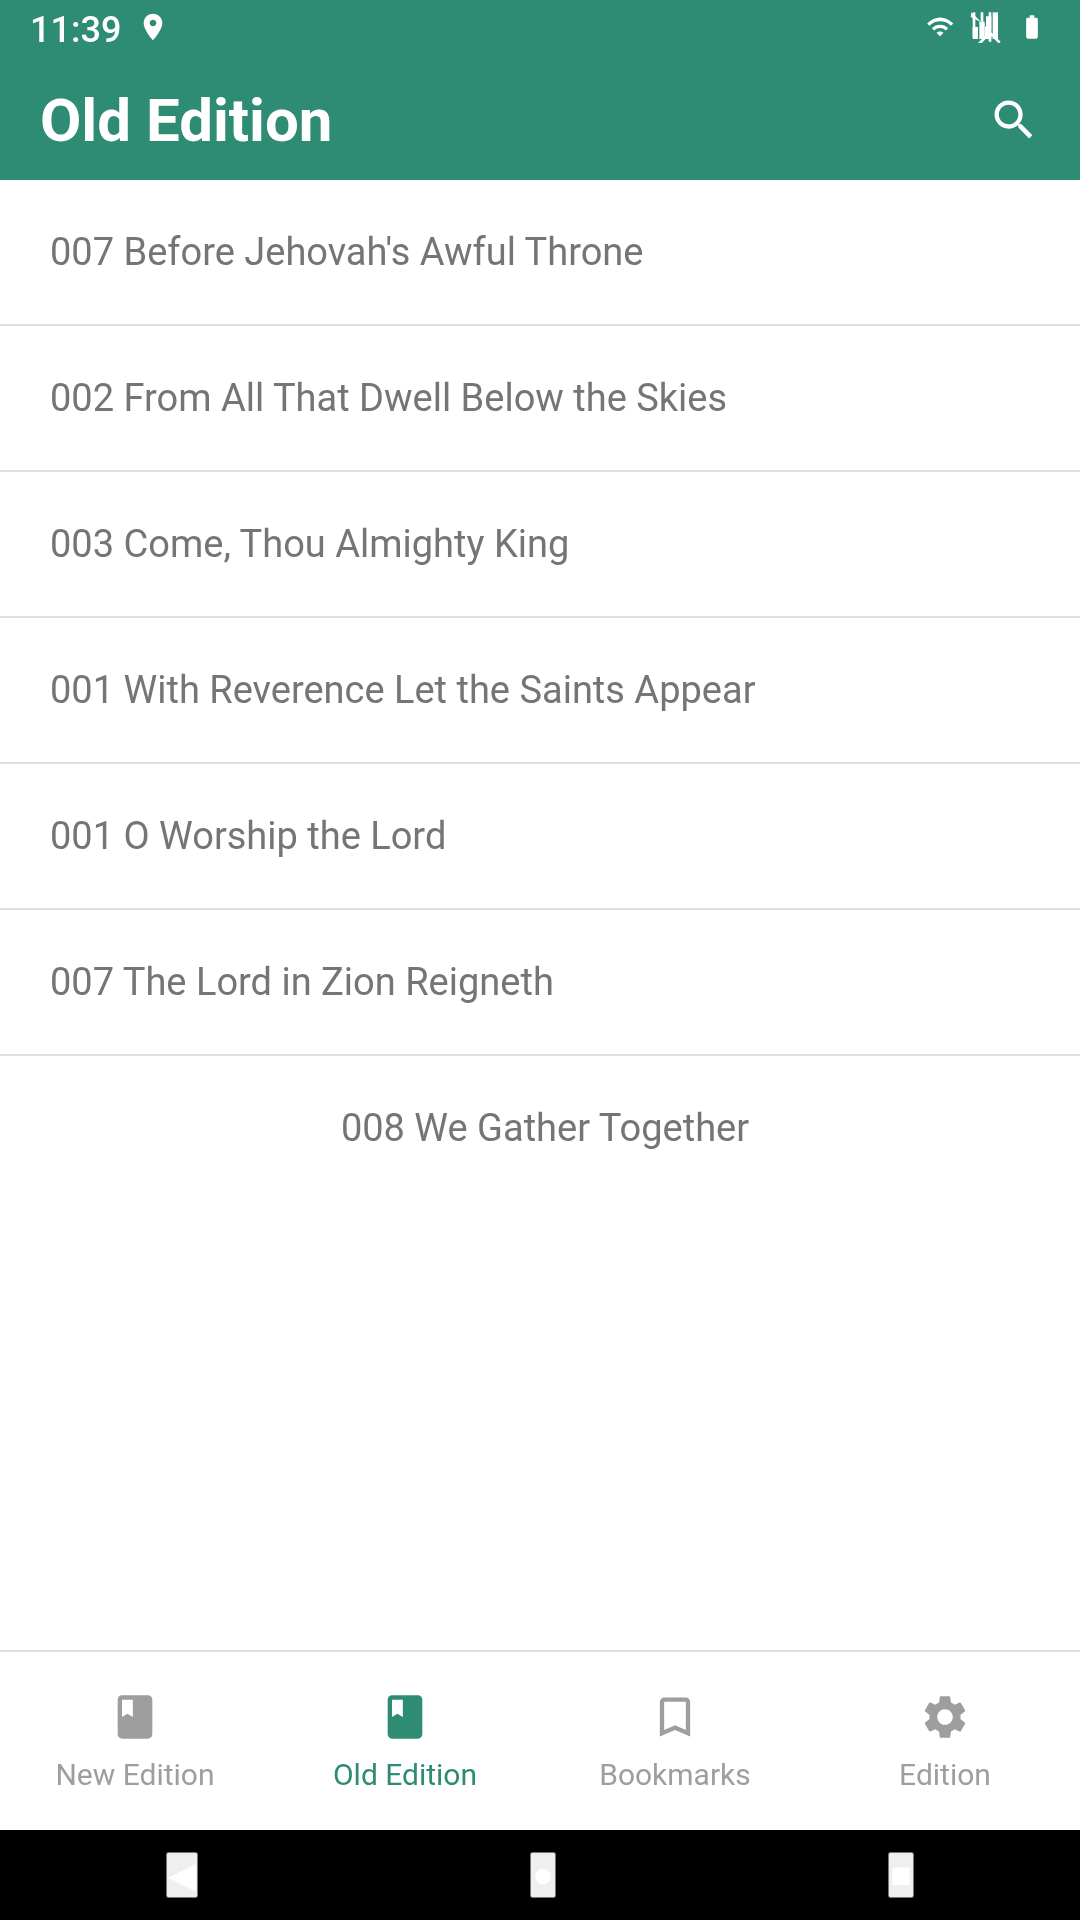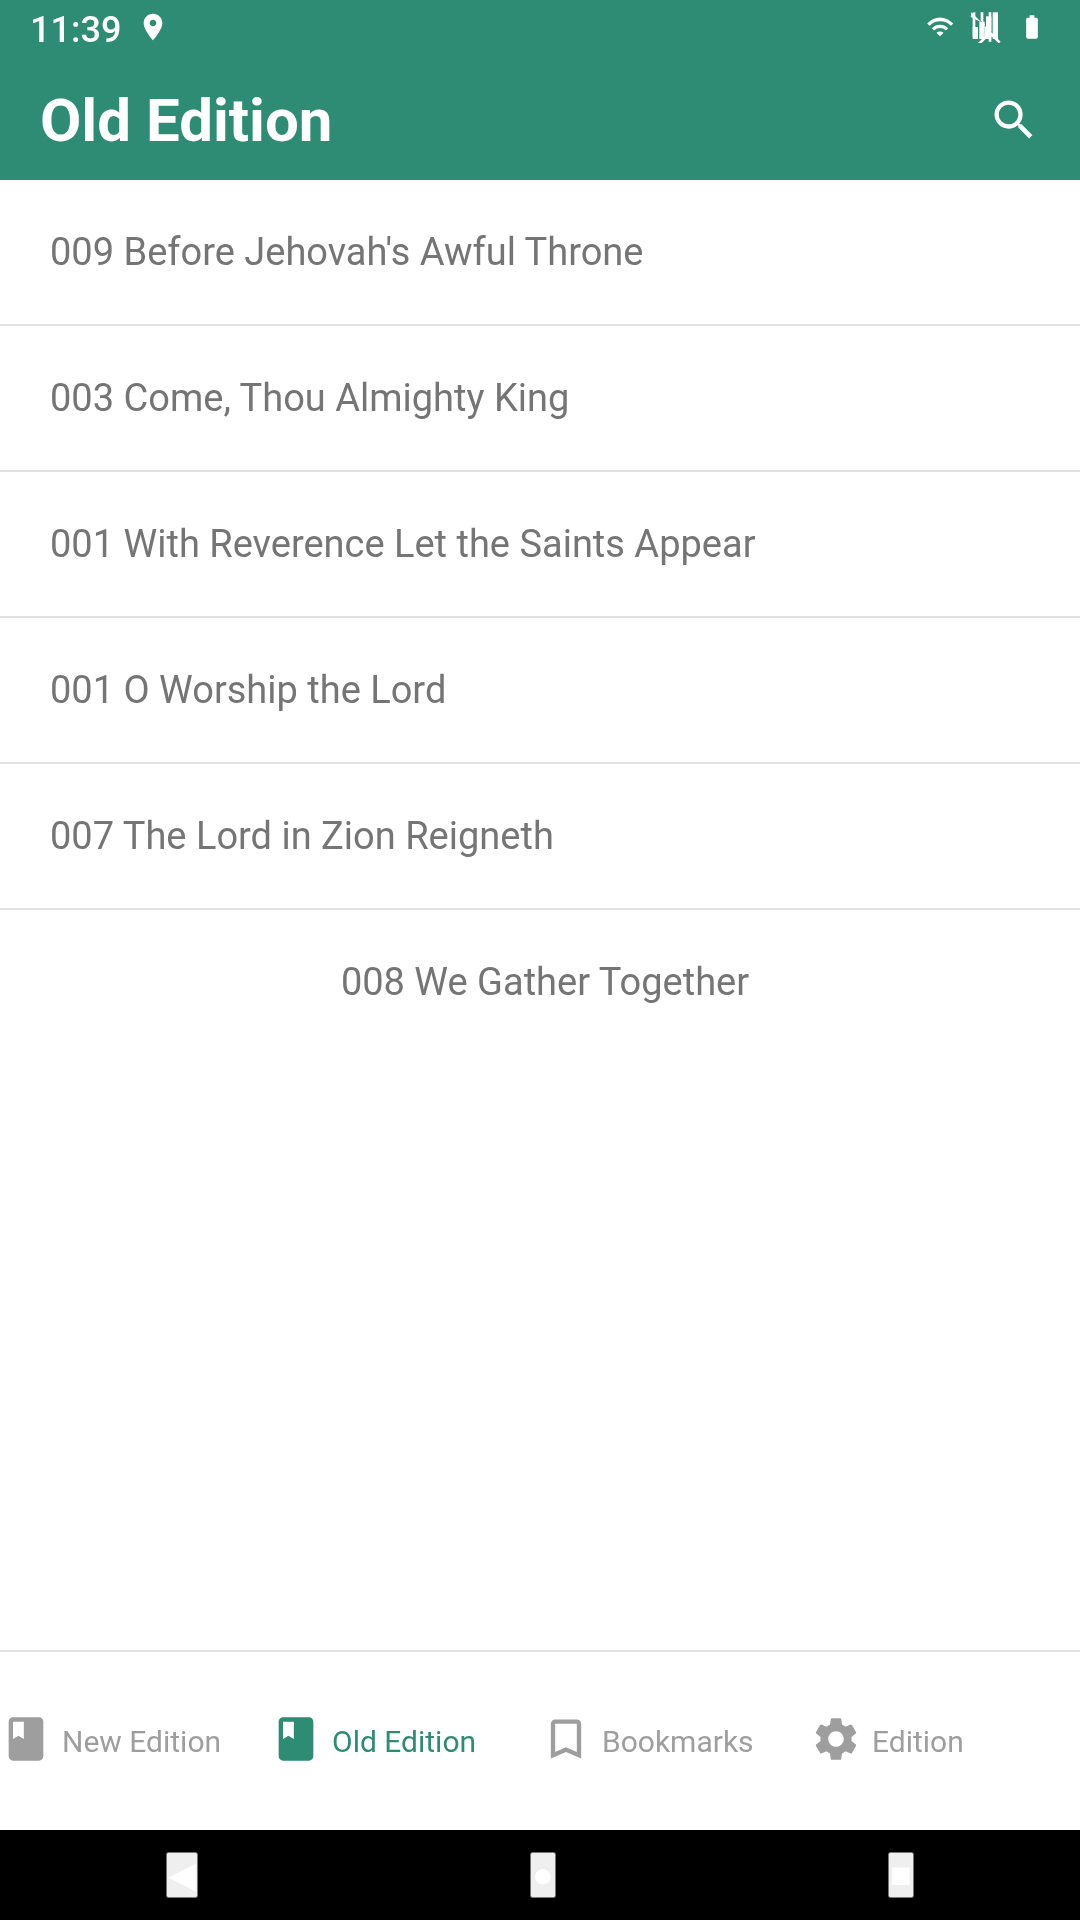--- a/index.html
+++ b/index.html
@@ -116,20 +116,21 @@
       height: 180px;
       display: flex;
       align-items: center;
       justify-content: space-around;
       border-top: 2px solid #e0e0e0;
       flex-shrink: 0;
     }
 
     .nav-item {
       display: flex;
+      flex-direction: column;
       align-items: center;
       gap: 10px;
       cursor: pointer;
       flex: 1;
     }
 
     .nav-label {
       font-size: 30px;
       color: #9e9e9e;
     }
@@ -197,21 +198,22 @@
   <h1 class="header-title">Old Edition</h1>
   <button class="search-icon-btn">
     <svg width="52" height="52" viewBox="0 0 24 24" fill="white">
       <path d="M15.5 14h-.79l-.28-.27C15.41 12.59 16 11.11 16 9.5 16 5.91 13.09 3 9.5 3S3 5.91 3 9.5 5.91 16 9.5 16c1.61 0 3.09-.59 4.23-1.57l.27.28v.79l5 4.99L20.49 19l-4.99-5zm-6 0C7.01 14 5 11.99 5 9.5S7.01 5 9.5 5 14 7.01 14 9.5 11.99 14 9.5 14z"></path>
     </svg>
   </button>
 </div>
 
 <div class="hymn-list">
 
-<div class="hymn-item"><span class="hymn-title">009 Before Jehovah's Awful Throne</span></div>
+<div class="hymn-item"><span class="hymn-title">007 Before Jehovah's Awful Throne</span></div>
+    <div class="hymn-item"><span class="hymn-title">002 From All That Dwell Below the Skies</span></div>
     <div class="hymn-item"><span class="hymn-title">003 Come, Thou Almighty King</span></div>
     <div class="hymn-item"><span class="hymn-title">001 With Reverence Let the Saints Appear</span></div>
     <div class="hymn-item"><span class="hymn-title">001 O Worship the Lord</span></div>
     <div class="hymn-item"><span class="hymn-title">007 The Lord in Zion Reigneth</span></div>
     <div class="hymn-item"><span class="hymn-title">008 We Gather Together</span></div>
   </div>
 
 <div class="bottom-nav">
 
   <div class="nav-item">

